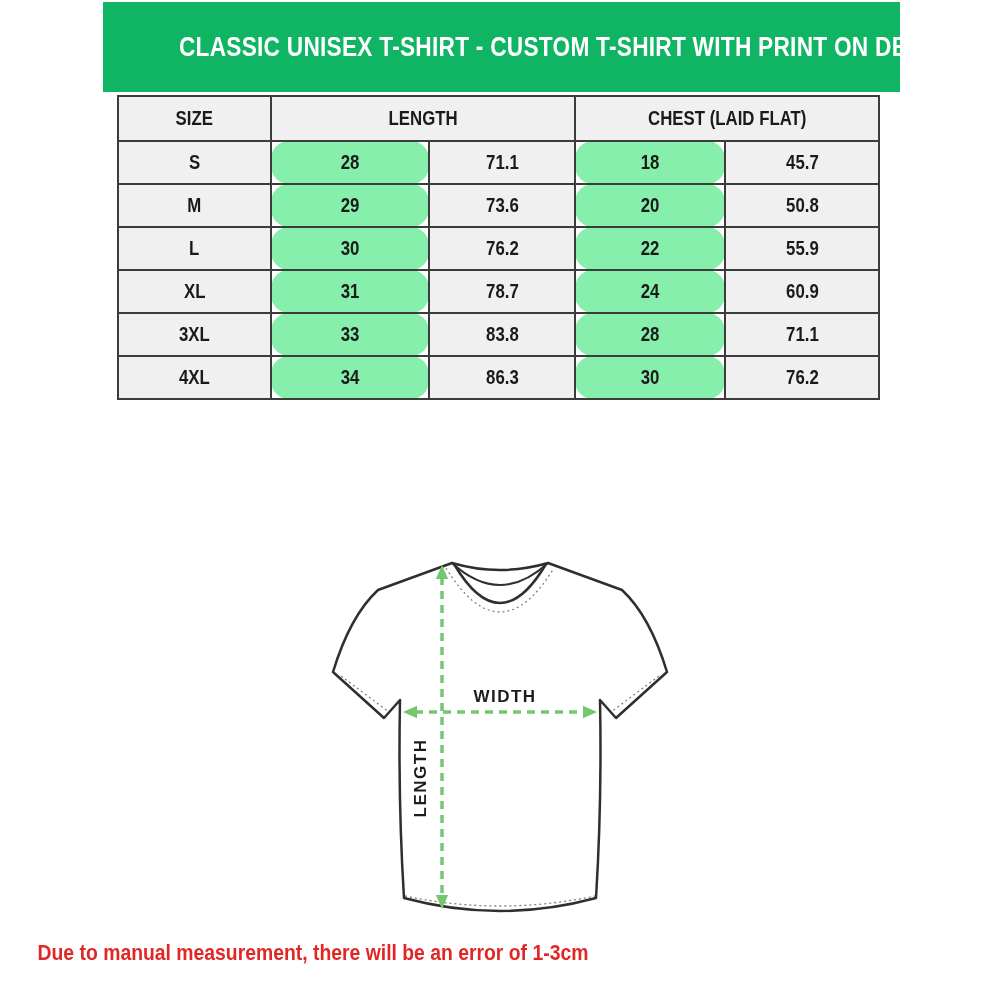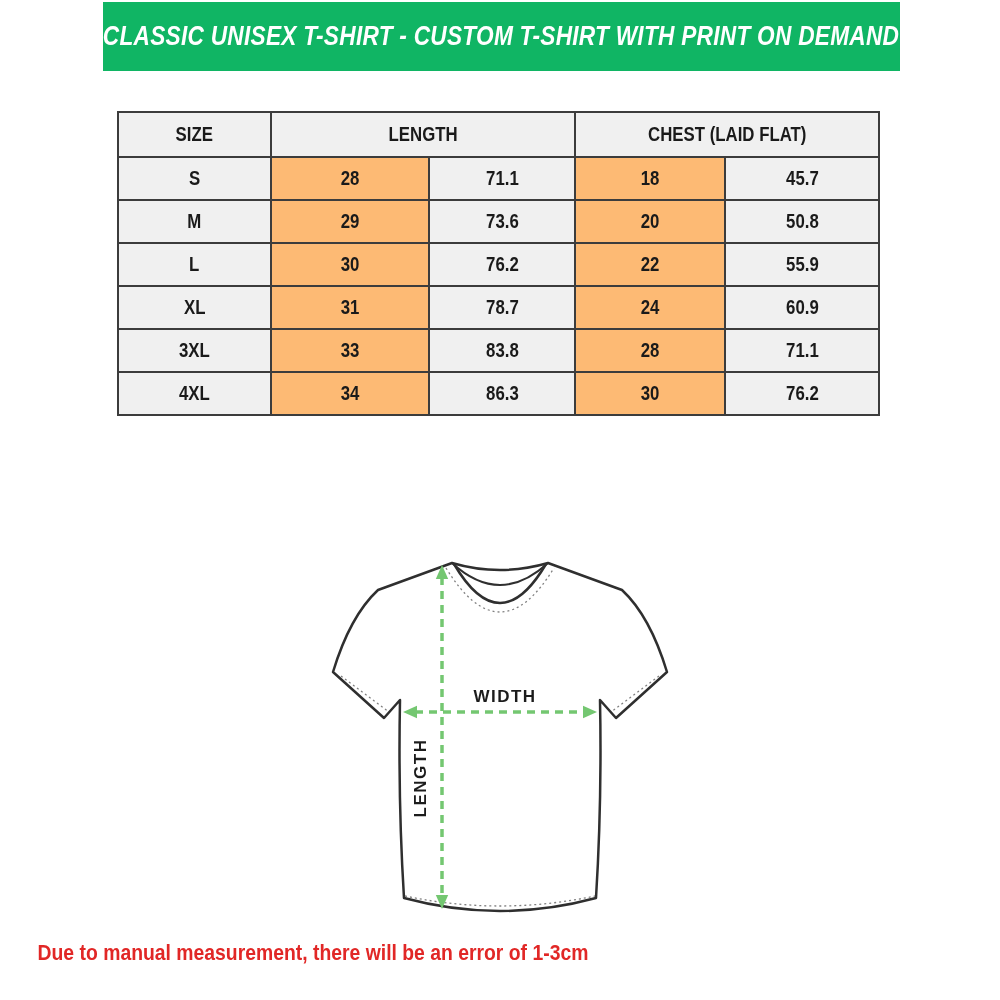--- a/index.html
+++ b/index.html
@@ -1,36 +1,36 @@
 <!DOCTYPE html>
 <html><head>
 <meta charset="utf-8">
 <style>
   html,body{margin:0;padding:0;background:#ffffff;}
   #canvas{position:relative;width:1000px;height:1000px;background:#ffffff;overflow:hidden;
           font-family:"Liberation Sans", sans-serif;}
 
   
-  .banner{position:absolute;left:103px;top:2px;width:797px;height:69px;background:#10b564;
-          display:flex;align-items:center;justify-content:center;font-style:italic;}
+  .banner{position:absolute;left:103px;top:2px;width:797px;height:90px;background:#10b564;
+          display:flex;align-items:center;}
   .banner .cnd{color:#ffffff;font-weight:bold;font-size:27px;white-space:nowrap;letter-spacing:0.3px;}
 
   
   .cnd{display:inline-block;transform:scaleX(0.84);transform-origin:center;}
 
   
   table.size-chart{position:absolute;left:117px;top:95px;width:761px;border-collapse:collapse;
-                   table-layout:fixed;margin-top:16px;}
+                   table-layout:fixed;}
   table.size-chart th, table.size-chart td{
       border:2px solid #3c3c3c;text-align:center;vertical-align:middle;
       font-weight:bold;font-size:20px;color:#1a1a1a;padding:0;}
   table.size-chart th{height:43px;background:#f0f0f0;}
   table.size-chart td{height:41px;}
   td.c-gray{background:#f0f0f0;}
-  td.c-white{background:#fdba74;}
+  td.c-white{background:#86efac;border-radius:18px;}
 
   
   .shirt-wrap{position:absolute;left:320px;top:552px;width:360px;height:380px;text-align:right;}
   .diag-label{font-family:"Liberation Sans", sans-serif;font-weight:bold;font-size:17px;
               letter-spacing:1.5px;fill:#1c1c1c;}
 
   
   .footnote{position:absolute;left:0;top:940px;width:1000px;text-align:left;}
   .footnote .cnd{color:#e12726;font-weight:bold;font-size:22px;white-space:nowrap;transform:scaleX(0.88);}
 </style>

